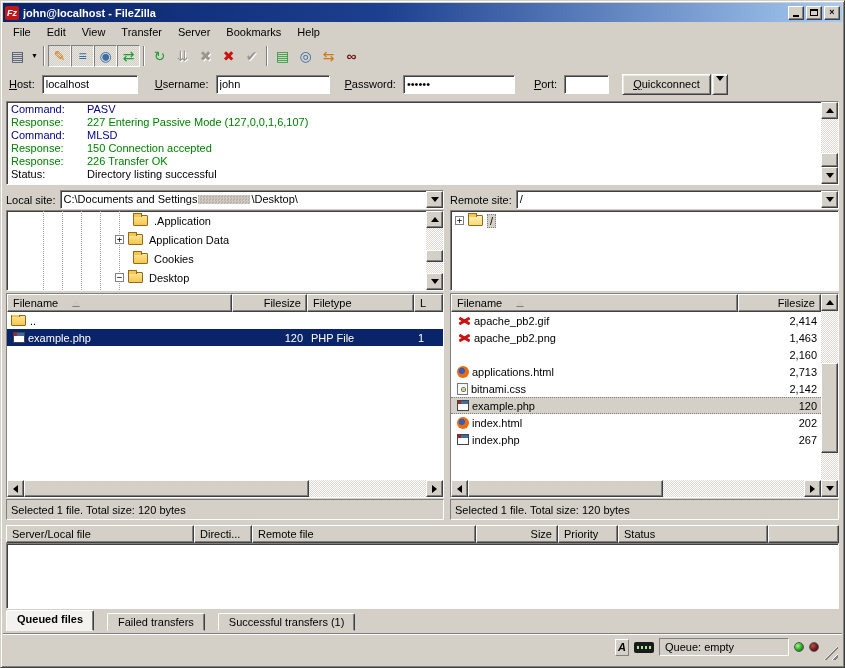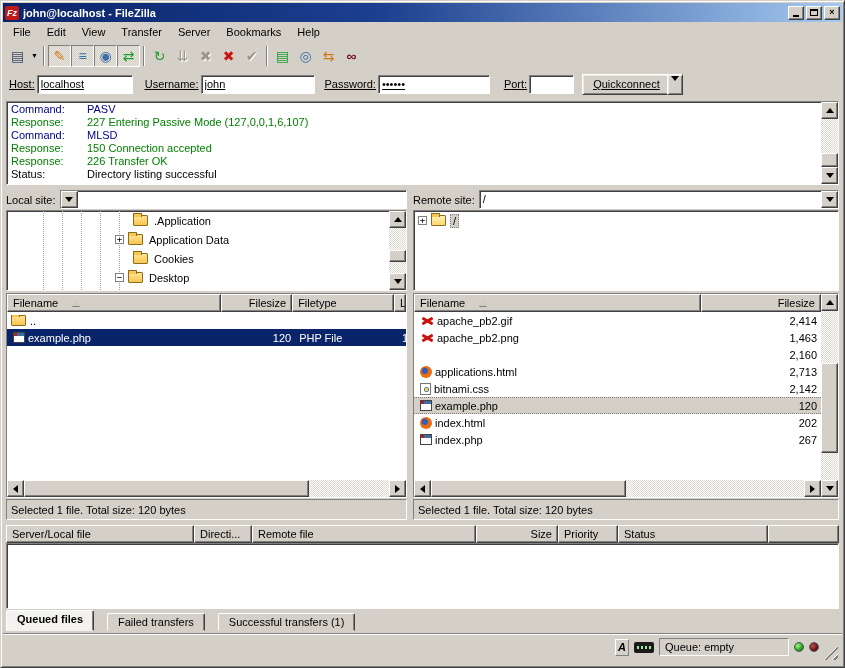--- a/index.html
+++ b/index.html
@@ -33,21 +33,21 @@
   .tb-btn { width:23px; height:22px; display:flex; align-items:center; justify-content:center;
             font-size:14px; line-height:1; border:1px solid transparent; }
   .tb-btn.pressed { border-color:#808080 #fff #fff #808080;
             background:repeating-conic-gradient(#e8e5df 0 25%, #d4d0c8 0 50%) 0 0/2px 2px; }
   .tb-dd { width:11px; height:22px; display:flex; align-items:center; justify-content:center; font-size:7px; }
   .tone-green{color:#1e9e30;} .tone-gray{color:#9a968e; text-shadow:1px 1px 0 #fff;}
   .tone-red{color:#cc1111;} .tone-orange{color:#d07818;} .tone-blue{color:#3a6ea5;}
   .tone-dark{color:#3f4a66;} .tone-darkred{color:#6e1010; font-weight:bold;}
 
   
-  .quickbar { height:30px; display:flex; align-items:center; padding-left:6px; flex:0 0 auto;text-decoration:underline; }
+  .quickbar { height:30px; display:flex; align-items:center; padding-left:6px; gap:5px; flex:0 0 auto; }
   .qc-label::first-letter { text-decoration:underline; }
   .qc-label { margin-right:2px; }
   .field { height:19px; background:#fff; border:1px solid; border-color:#808080 #fff #fff #808080;
            box-shadow:inset 1px 1px 0 #404040; font-family:inherit; font-size:11px; padding:1px 3px; }
   .qc-btn { height:21px; padding:0 10px; background:#d4d0c8; border:1px solid; border-color:#fff #404040 #404040 #fff;
             box-shadow:inset 1px 1px 0 #ece9e1, inset -1px -1px 0 #808080; font-family:inherit; font-size:11px; }
   .qc-btn::first-letter { text-decoration:underline; }
   .qc-btn-dd { width:16px; height:21px; padding:0; background:#d4d0c8; border:1px solid; border-color:#fff #404040 #404040 #fff;
             box-shadow:inset 1px 1px 0 #ece9e1, inset -1px -1px 0 #808080; font-size:7px; }
 
@@ -77,21 +77,21 @@
   .tri-left { border-top:4px solid transparent; border-bottom:4px solid transparent; border-right:5px solid #000; }
   .tri-right{ border-top:4px solid transparent; border-bottom:4px solid transparent; border-left:5px solid #000; }
   .sb-gap { flex:0 0 auto; }
 
   
   .h-splitter { height:5px; flex:0 0 auto; }
 
   
   .panes { display:flex; margin:0 3px; flex:0 0 auto; height:330px; }
   .pane { display:flex; flex-direction:column; }
-  .pane-left { width:401px; }
+  .pane-left { width:438px; }
   .pane-divider { width:6px; flex:0 0 auto; }
   .pane-right { flex:1; }
 
   .site-row { height:20px; display:flex; align-items:center; gap:4px; flex:0 0 auto; padding-bottom:1px; }
   .site-label { white-space:nowrap; }
   .combo { flex:1; height:19px; display:flex; background:#fff; border:1px solid;
            border-color:#808080 #fff #fff #808080; box-shadow:inset 1px 1px 0 #404040; }
   .combo-text { flex:1; padding:2px 3px; white-space:nowrap; overflow:hidden; }
   .combo-btn { width:17px; background:#d4d0c8; border:1px solid; border-color:#fff #404040 #404040 #fff;
                box-shadow:inset -1px -1px 0 #808080; display:flex; align-items:center; justify-content:center; }
@@ -318,20 +318,21 @@
   </div>
 
   <div class="h-splitter"></div>
 
   <div class="panes">
 
     <div class="pane pane-left">
       <div class="site-row">
         <span class="site-label">Local site:</span>
         <span class="combo">
+          <span class="combo-text"><span>C:\Documents and Settings</span><span class="redacted"></span><span>\Desktop\</span></span>
           <span class="combo-btn">
               <span class="tri tri-down"></span>
             </span>
         </span>
       </div>
       <div class="tree white-panel">
         <div class="tree-rows">
           <div class="tree-row">
             <span class="tree-indent" style="width:126px"></span>
             <span class="folder-icon"></span>

